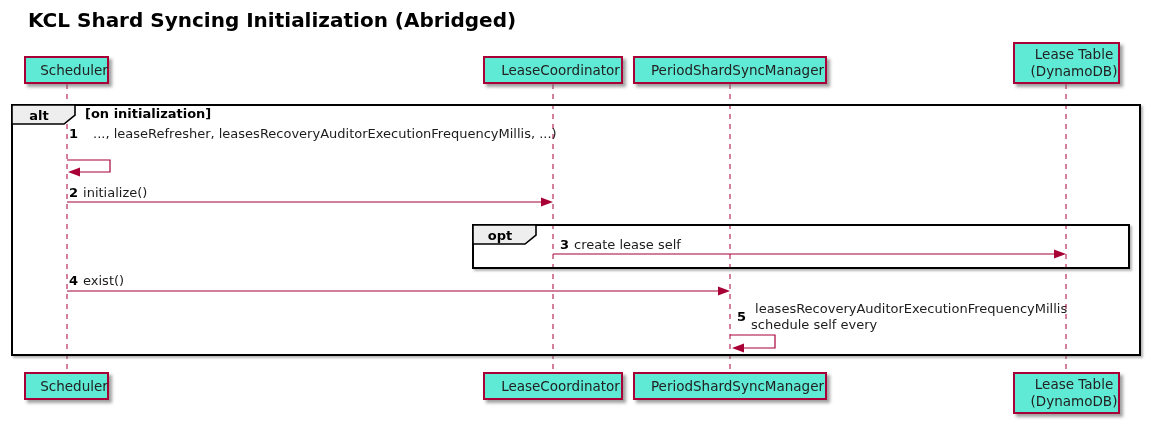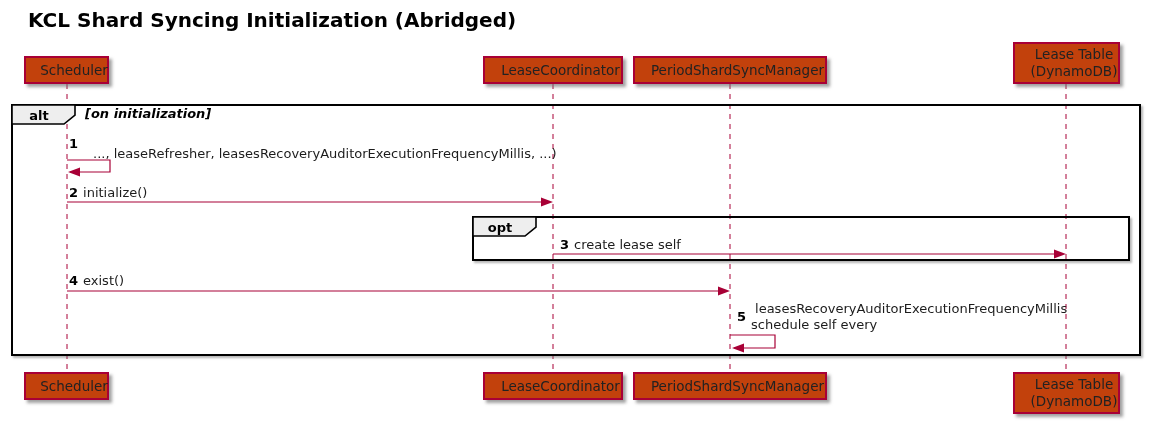--- a/index.html
+++ b/index.html
@@ -7,21 +7,21 @@
     position:relative; width:1151px; height:429px; background:#ffffff;
     font-family:"DejaVu Sans","Liberation Sans",sans-serif; color:#1c1c1c;
     overflow:hidden;
   }
   .title {
     position:absolute; left:0; top:8px; width:100%;
     font-size:20px; font-weight:bold; color:#000;margin-left:28px;
   }
   .participant {
     position:absolute; box-sizing:border-box;
-    background:#c2410c; border:2px solid #A80036;
+    background:#5eead4; border:2px solid #A80036;
     box-shadow:3px 3px 3px rgba(110,110,110,0.65);
     display:flex; flex-direction:column; align-items:center; justify-content:center;
     font-size:13.5px; line-height:17px; color:#222; text-align:center;padding-left:15px;
   }
   .layer { position:absolute; left:0; top:0; pointer-events:none; }
   .frame {
     position:absolute; box-sizing:border-box;
     border:2px solid #000;
     box-shadow:2px 2px 2px rgba(110,110,110,0.5);
     background:transparent;
@@ -29,21 +29,21 @@
   .frame-label-svg { position:absolute; left:-2px; top:-2px; }
   .frame-keyword { font-weight:bold; font-size:13px; fill:#000; }
   .guard {
     position:absolute; font-size:13px; font-weight:bold; color:#000; white-space:nowrap;
   }
   .msg {
     position:absolute; display:flex; align-items:center; gap:5px;
     font-size:13px; line-height:16px; white-space:nowrap; color:#1c1c1c;
   }
   .msg .num { font-weight:bold; color:#000; }
-  .msg .indent { margin-left:10px;margin-top:20px; }
+  .msg .indent { margin-left:10px; }
 </style>
 </head>
 <body>
 
 <div class="canvas">
 
   <div class="title">KCL Shard Syncing Initialization (Abridged)</div>
 
   <svg class="layer" width="1151" height="429">
 
@@ -64,23 +64,23 @@
     <path d="M730,335 H775 V348 H734" fill="none" stroke="#A80036" stroke-width="1.2"></path>
     <polygon points="732,348 744,343.5 744,352.5" fill="#A80036"></polygon>
   </svg>
 
   <div class="frame" style="left:11px; top:104px; width:1130px; height:252px;">
     <svg class="frame-label-svg" width="70" height="22">
       <path d="M1,1 H64 V11 L53,20 H1 Z" fill="#EEEEEE" stroke="#000" stroke-width="1.6"></path>
       <text x="28" y="15.5" text-anchor="middle" class="frame-keyword">alt</text>
     </svg>
   </div>
-  <div class="guard" style="left:85px; top:106px;font-style:italic;">[on initialization]</div>
+  <div class="guard" style="left:85px; top:106px;">[on initialization]</div>
 
-  <div class="frame" style="left:472px; top:216px; width:658px; height:45px;">
+  <div class="frame" style="left:472px; top:224px; width:658px; height:45px;">
     <svg class="frame-label-svg" width="70" height="22">
       <path d="M1,1 H64 V11 L53,20 H1 Z" fill="#EEEEEE" stroke="#000" stroke-width="1.6"></path>
       <text x="28" y="15.5" text-anchor="middle" class="frame-keyword">opt</text>
     </svg>
   </div>
 
   <svg class="layer" width="1151" height="429">
     <line x1="553" y1="254" x2="1055" y2="254" stroke="#A80036" stroke-width="1.2"></line>
     <polygon points="1066,254 1054,249.5 1054,258.5" fill="#A80036"></polygon>
   </svg>

